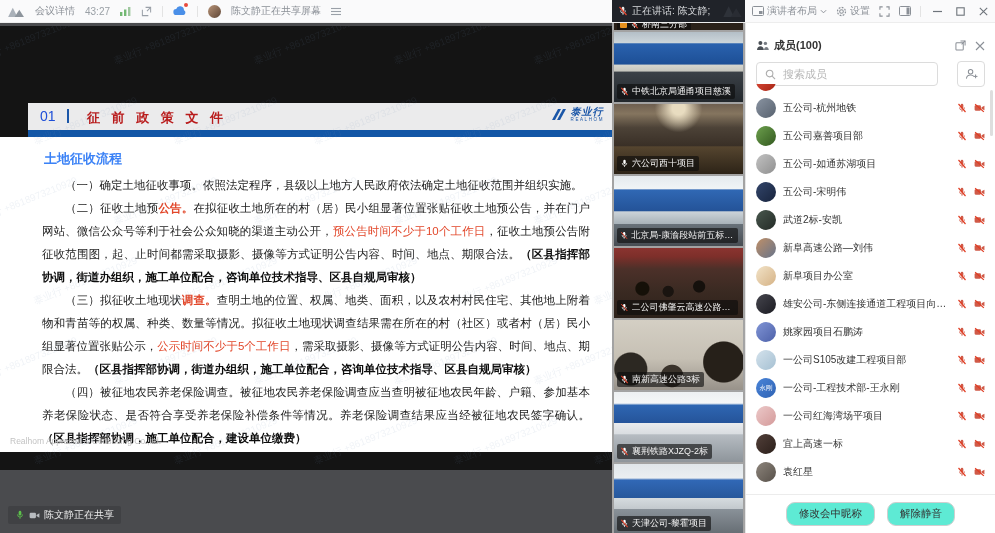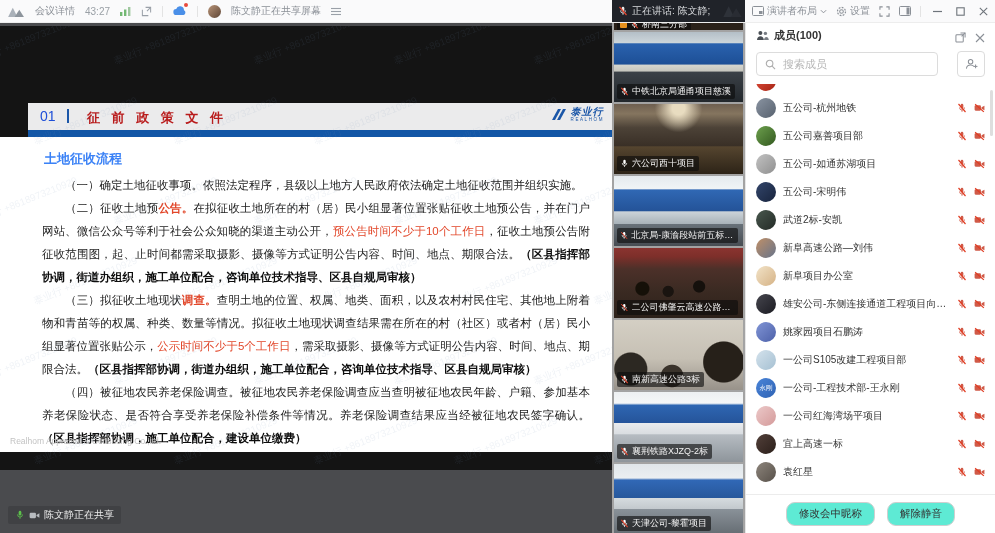--- a/index.html
+++ b/index.html
@@ -54,21 +54,21 @@
   .hand{width:7px;height:7px;background:#e8921e;border-radius:1px;flex:none}
   .t1{background:linear-gradient(180deg,#b4bfc7 0,#ccd5da 15%,#2a62ae 17%,#1d4f96 46%,#d6d6cf 47%,#c6c6be 56%,#3b4147 57%,#22272c 100%)}
   .t2{background:radial-gradient(ellipse at 50% 6%,#e8dcc0 0 7%,rgba(0,0,0,0) 26%),linear-gradient(180deg,#6e5f50 0,#85755f 14%,#4c4237 34%,#392f26 60%,#55452f 61%,#2c2317 100%)}
   .t3{background:linear-gradient(180deg,#e4eaee 0,#f0f4f6 18%,#3068b4 20%,#245398 50%,#ccd3d8 51%,#a9b3ba 68%,#687179 69%,#474d53 100%)}
   .t4{background:radial-gradient(circle at 22% 58%,#151008 0 6%,rgba(0,0,0,0) 7%),radial-gradient(circle at 42% 62%,#1a1410 0 6%,rgba(0,0,0,0) 7%),radial-gradient(circle at 66% 55%,#15100c 0 6%,rgba(0,0,0,0) 7%),linear-gradient(180deg,#8a3430 0,#7e2f2a 12%,#4c3029 30%,#3a2a22 62%,#2c211a 100%)}
   .t5{background:radial-gradient(circle at 13% 70%,#2c2822 0 13%,rgba(0,0,0,0) 14%),radial-gradient(circle at 45% 80%,#3a332b 0 12%,rgba(0,0,0,0) 13%),radial-gradient(circle at 85% 60%,#262019 0 17%,rgba(0,0,0,0) 18%),linear-gradient(180deg,#d4cfc4 0,#c6c0b4 55%,#98928a 100%)}
   .t6{background:linear-gradient(180deg,#edf0f2 0,#f5f7f8 16%,#2e66b2 19%,#25549a 44%,#e9ebed 45%,#d9dde1 60%,#b6bcc2 61%,#8e959b 100%)}
   .t7{background:linear-gradient(180deg,#e0e6ea 0,#ebeff1 20%,#3168b6 23%,#27589c 48%,#d5dbde 49%,#c3c9cd 64%,#899198 65%,#666d73 100%)}
   
   .panel{position:absolute;left:745px;top:22px;width:250px;height:511px;background:#fff;border-left:1px solid #e6e6e6;box-sizing:border-box}
-  .p-head{display:flex;justify-content:space-between;align-items:flex-end;padding:6px 10px 5px 10px}
+  .p-head{display:flex;justify-content:space-between;align-items:center;padding:16px 10px 5px 10px}
   .ph-l{display:flex;gap:5px;align-items:center;font-size:11px;font-weight:700;color:#333}
   .ph-r{display:flex;gap:9px;align-items:center}
   .p-search{display:flex;gap:19px;align-items:center;padding:3px 10px 8px 10px}
   .search-box{flex:1;display:flex;align-items:center;gap:5px;border:1px solid #dcdcdc;border-radius:4px;height:24px;padding:0 8px;background:#fff;box-sizing:border-box}
   .search-box input{border:none;outline:none;flex:1;font-size:11px;color:#333;min-width:0;font-family:inherit;background:transparent}
   .search-box input::placeholder{color:#b5b5b5}
   .add-btn{width:28px;height:26px;border:1px solid #dcdcdc;border-radius:4px;background:#fff;display:flex;align-items:center;justify-content:center;padding:0;cursor:pointer}
   .m-list{position:absolute;left:0;top:62px;right:0;height:404px;overflow:hidden;padding:0 10px}
   .m-partial{height:8px;overflow:hidden;position:relative;margin-bottom:2px}
   .m-partial .pa{width:20px;height:20px;border-radius:50%;margin-top:-13px;background:linear-gradient(135deg,#e85340,#a52414)}

